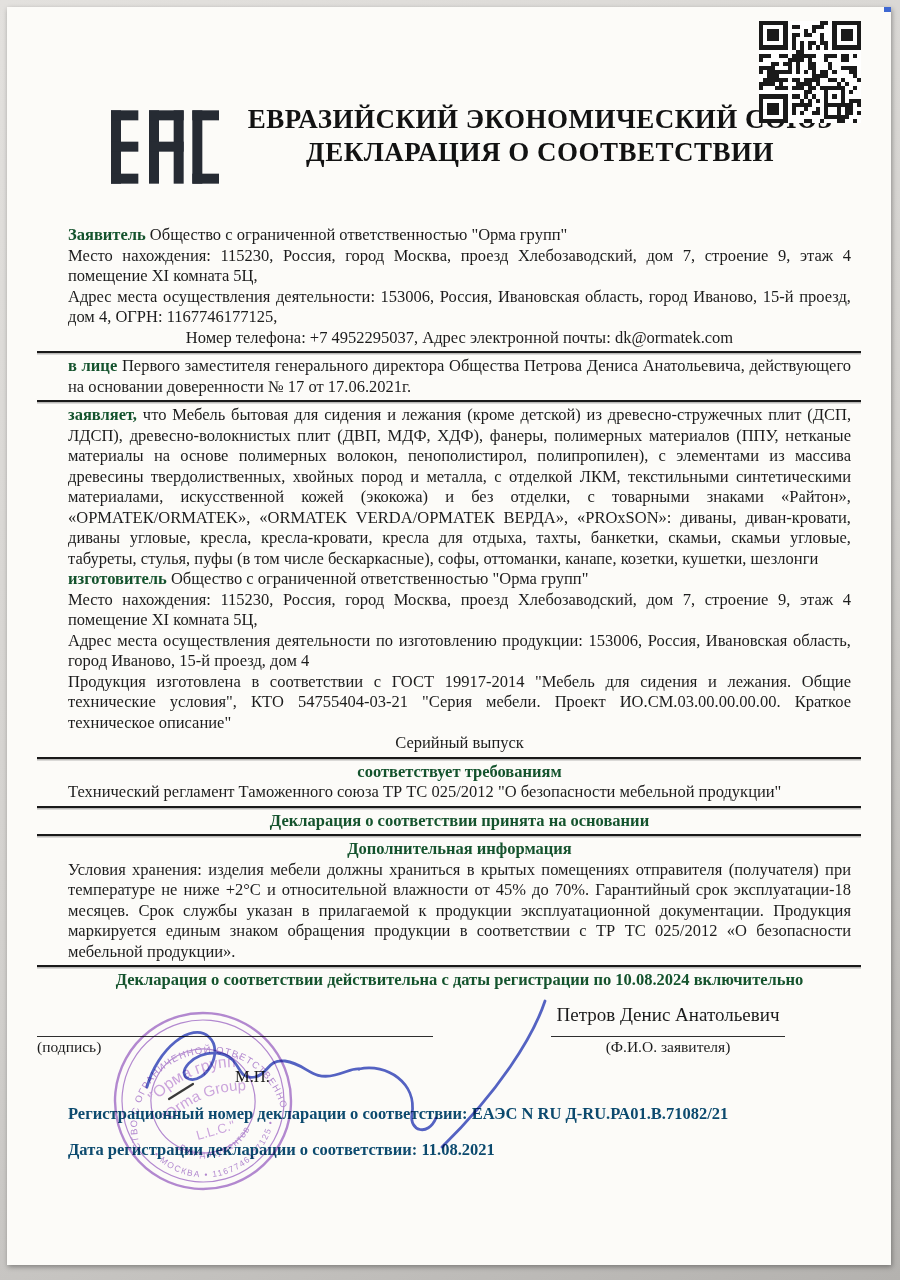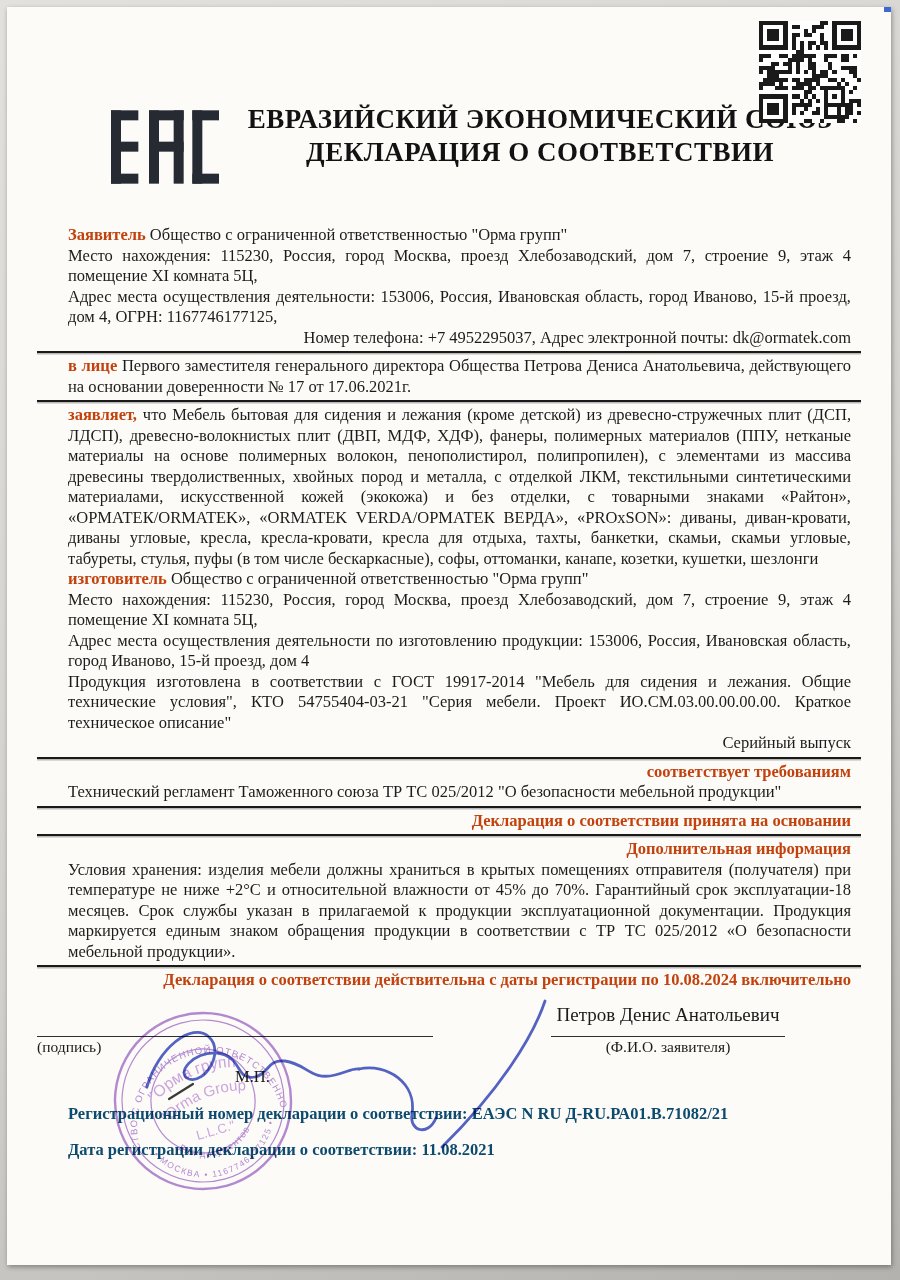--- a/index.html
+++ b/index.html
@@ -24,22 +24,22 @@
     color:#1c1c1c;
   }
   
   .hdr{display:flex;align-items:flex-start;margin:88px 30px 0 30px;padding-left:74px;}
   .eac{flex:0 0 auto;}
   .titles{flex:1 1 auto;text-align:center;font-weight:bold;font-size:27px;line-height:33px;
           letter-spacing:.5px;color:#121212;padding-top:8px;}
   
   .content{margin:26px 30px 0 30px;}
   .para{margin:0 10px 0 31px;font-size:16.5px;line-height:20.5px;text-align:justify;}
-  .para.single{text-align:right;}
-  .lbl{font-weight:bold;color:#c2410c;}
+  .para.single{text-align:center;}
+  .lbl{font-weight:bold;color:#14532d;}
   .rule{border:0;border-top:2.4px solid #191919;box-shadow:0 1.5px 0 rgba(30,30,30,.30);margin:3px 0;}
   .rel{position:relative;}
   .artifact{position:absolute;left:158px;top:33px;font-size:13px;color:#222;}
   
   .sigrow{display:flex;justify-content:space-between;align-items:flex-end;margin:14px 10px 0 0;}
   .sigleft{width:396px;text-align:left;font-size:15.5px;line-height:20px;}
   .sigline{border-bottom:1.8px solid #2e2e2e;height:30px;}
   .sigright{width:310px;margin-right:28px;text-align:center;font-size:15.5px;line-height:20px;}
   .signame{display:inline-block;font-size:19px;border-bottom:1.4px solid #2e2e2e;padding:0 6px 11px 6px;}
   .mp{margin:10px 0 0 198px;font-size:16.5px;}

